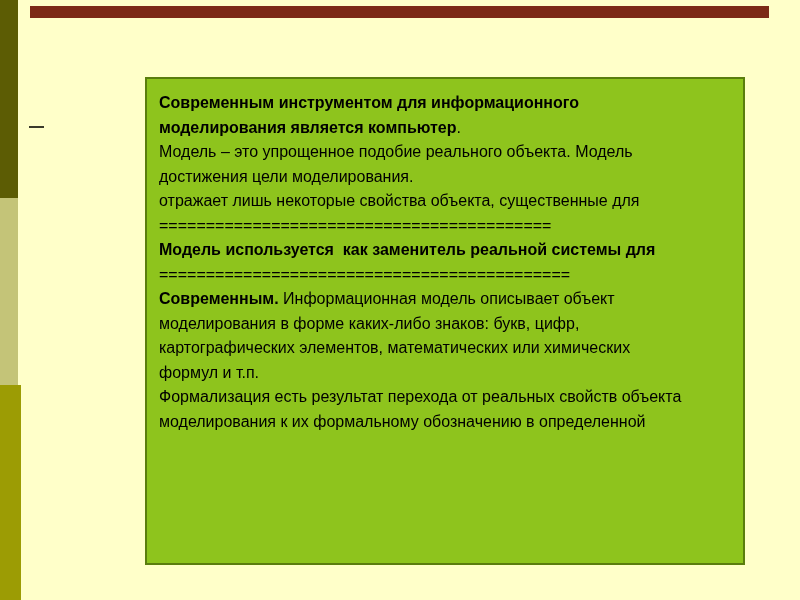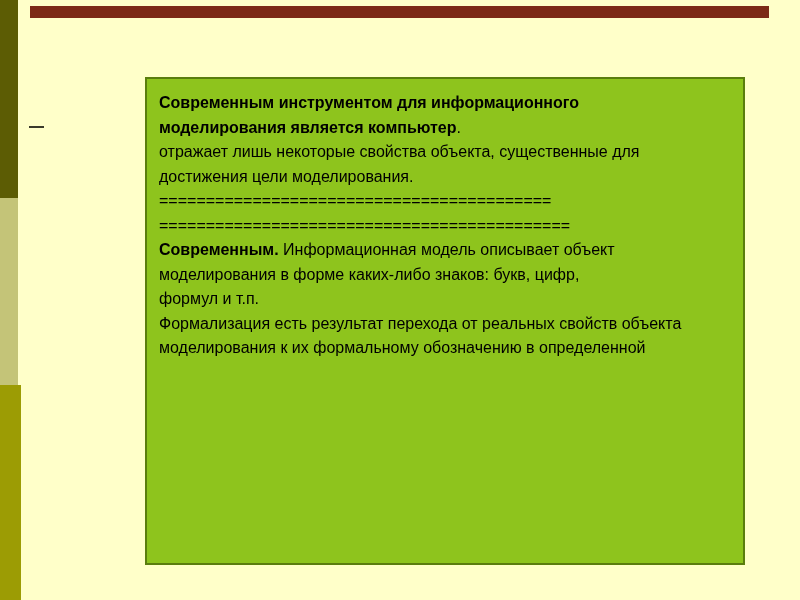--- a/index.html
+++ b/index.html
@@ -62,24 +62,27 @@
   <div class="sidebar">
       <div class="stripe" style="background: rgb(92, 92, 4); top: 0px; height: 198px; width: 18px;"></div>
       <div class="stripe" style="background: rgb(196, 196, 120); top: 198px; height: 187px; width: 18px;"></div>
       <div class="stripe" style="background: rgb(156, 156, 4); top: 385px; height: 215px; width: 21px;"></div>
     </div>
   <div class="tick"></div>
   <div class="content-box" style="background: rgb(142, 196, 29); border-color: rgb(90, 125, 14);">
     <div class="content-text" style="color: rgb(0, 0, 0);">
         <div class="text-line"><span class="b">Современным инструментом для информационного</span></div>
         <div class="text-line"><span class="b">моделирования является компьютер</span><span>.</span></div>
+        <div class="text-line"><span>Модель – это упрощенное подобие реального объекта. Модель</span></div>
+        <div class="text-line"><span>достижения цели моделирования.</span></div>
         <div class="text-line"><span>отражает лишь некоторые свойства объекта, существенные для</span></div>
-        <div class="text-line"><span>достижения цели моделирования.</span></div>
         <div class="text-line"><span>==========================================</span></div>
+        <div class="text-line"><span class="b">Модель используется  как заменитель реальной системы для</span></div>
         <div class="text-line"><span>============================================</span></div>
         <div class="text-line"><span class="b">Современным.</span><span> Информационная модель описывает объект</span></div>
         <div class="text-line"><span>моделирования в форме каких-либо знаков: букв, цифр,</span></div>
+        <div class="text-line"><span>картографических элементов, математических или химических</span></div>
         <div class="text-line"><span>формул и т.п.</span></div>
         <div class="text-line"><span>Формализация есть результат перехода от реальных свойств объекта</span></div>
         <div class="text-line"><span>моделирования к их формальному обозначению в определенной</span></div>
       </div>
   </div>
 </div>
 
 </body></html>

